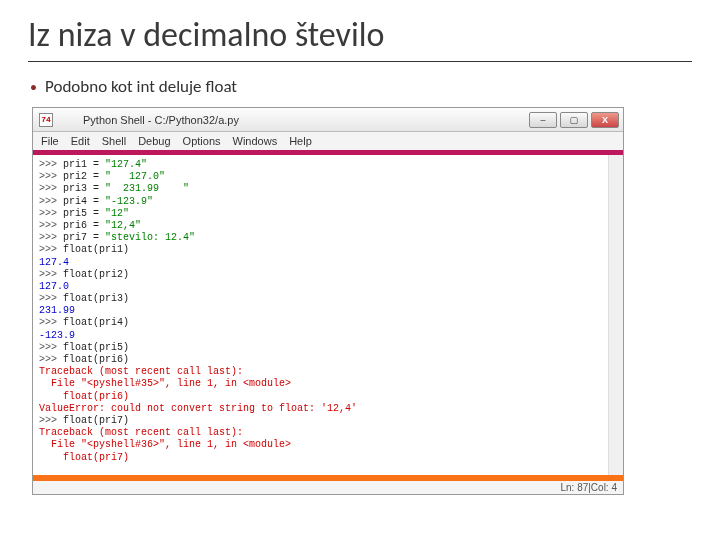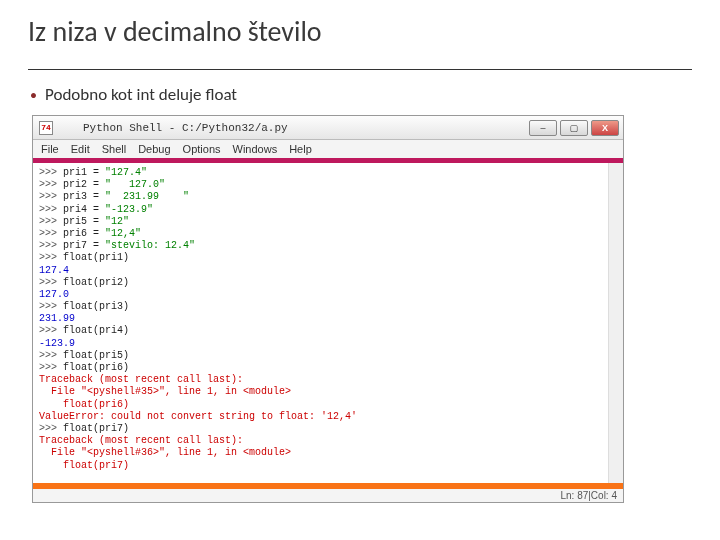--- a/index.html
+++ b/index.html
@@ -5,24 +5,24 @@
   * { box-sizing: border-box; margin: 0; padding: 0; }
   body {
     width: 720px; height: 540px;
     background: #fff;
     font-family: Calibri, Arial, sans-serif;
     color: #222;
     overflow: hidden;
   }
   .slide { padding: 14px 28px 0 28px; }
   .title {
-    font-size: 28px;
+    font-size: 34px;
     color: #3a3a3a;
     border-bottom: 1.5px solid #333;
-    padding-bottom: 20px;
+    padding-bottom: 6px;
     margin-bottom: 14px;
     font-weight: 400;
   }
   .bullet-row {
     font-size: 17px;
     color: #333;
     margin-bottom: 10px;
     padding-left: 2px;
   }
   .bullet-dot { color: #8b2c2c; font-size: 14px; margin-right: 8px; }
@@ -43,21 +43,21 @@
     gap: 24px;
   }
   .tk-icon {
     width: 14px; height: 14px;
     background: #fff;
     border: 1px solid #888;
     color: #c00; font-size: 8px; font-weight: bold;
     display: flex; align-items:center; justify-content:center;
     margin-right: 6px;
   }
-  .win-title { flex: 1; font-family: Liberation Mono, monospace; font-size: 11px; color: #333; }
+  .win-title { flex: 1; font-family: Liberation Sans, sans-serif; font-size: 11px; color: #333; }
   .win-btns { display:flex; gap:3px; }
   .win-btn {
     width: 28px; height: 16px;
     border: 1px solid #888;
     border-radius: 2px;
     display:flex; align-items:center; justify-content:center;
     font-size: 9px; font-family: Arial;
   }
   .min-btn,.max-btn { background: linear-gradient(#fafafa,#d8d8d8); color:#333; }
   .close-btn { background: linear-gradient(#e98,#c44); color:#fff; font-weight:bold; }

